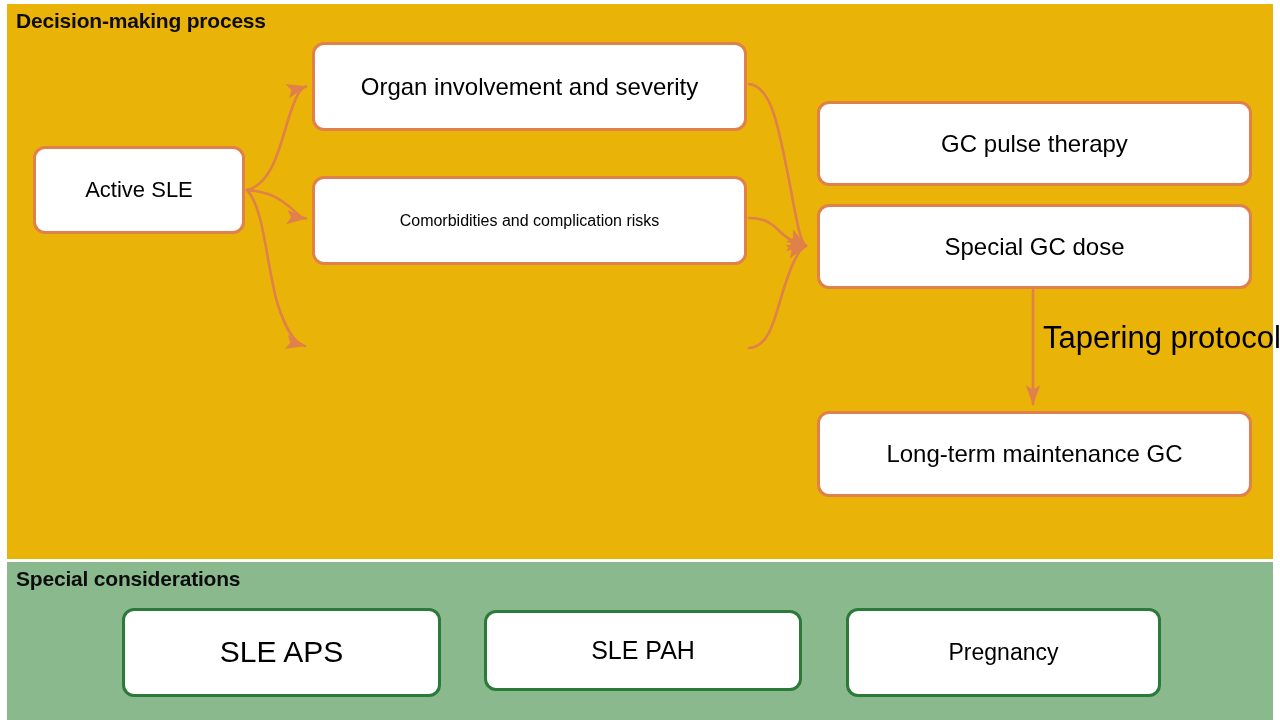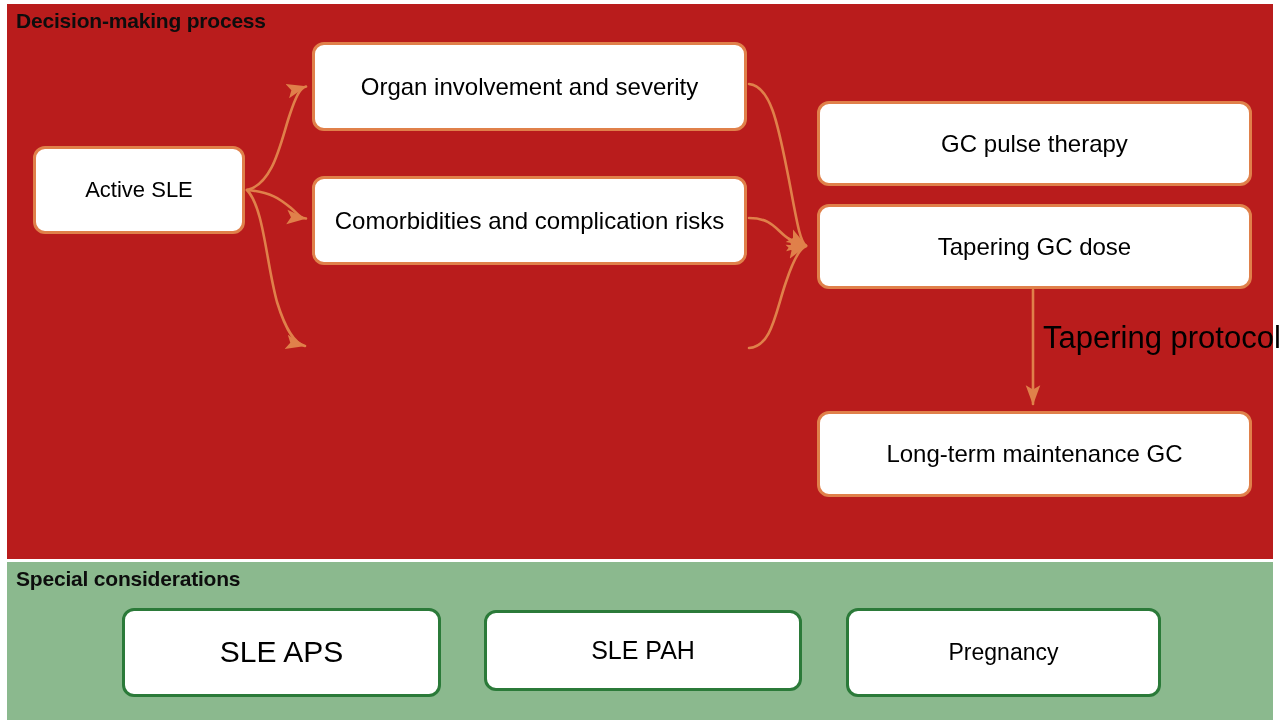--- a/index.html
+++ b/index.html
@@ -23,21 +23,21 @@
   
   .section {
     position: absolute;
     box-sizing: border-box;
   }
   #section-decision {
     left: 7px;
     top: 4px;
     width: 1266px;
     height: 555px;
-    background: #b91c1c;
+    background: #eab308;
   }
   #section-special {
     left: 7px;
     top: 562px;
     width: 1266px;
     height: 158px;
     background: #8bb98e;
   }
   .section-title {
     position: absolute;
@@ -71,21 +71,21 @@
     border: 3px solid #2b7a39;
   }
   .node .label {
     display: block;
     white-space: pre-line;
   }
 
   
   #node-active-sle      { left: 33px;  top: 146px; width: 212px; height: 88px;  font-size: 22px; }
   #node-organ           { left: 312px; top: 42px;  width: 435px; height: 89px;  font-size: 24px; }
-  #node-comorbidities   { left: 312px; top: 176px; width: 435px; height: 89px;  font-size: 24px; }
+  #node-comorbidities   { left: 312px; top: 176px; width: 435px; height: 89px;  font-size: 16px; }
   #node-concomitant     { left: 312px; top: 306px; width: 435px; height: 91px;  font-size: 24px; }
   #node-gc-pulse        { left: 817px; top: 101px; width: 435px; height: 85px;  font-size: 24px; }
   #node-initial-gc      { left: 817px; top: 204px; width: 435px; height: 85px;  font-size: 24px; }
   #node-maintenance     { left: 817px; top: 411px; width: 435px; height: 86px;  font-size: 24px; }
 
   
   #node-sle-aps         { left: 122px; top: 608px; width: 319px; height: 89px;  font-size: 30px; }
   #node-sle-pah         { left: 484px; top: 610px; width: 318px; height: 81px;  font-size: 25px; }
   #node-pregnancy       { left: 846px; top: 608px; width: 315px; height: 89px;  font-size: 23px; }
 
@@ -163,21 +163,21 @@
   <div class="node orange" id="node-comorbidities">
     <span class="label">Comorbidities and complication risks</span>
   </div>
 
 
   <div class="node orange" id="node-gc-pulse">
     <span class="label">GC pulse therapy</span>
   </div>
 
   <div class="node orange" id="node-initial-gc">
-    <span class="label">Tapering GC dose</span>
+    <span class="label">Special GC dose</span>
   </div>
 
   <div class="node orange" id="node-maintenance">
     <span class="label">Long-term maintenance GC</span>
   </div>
 
   <div class="node green" id="node-sle-aps">
     <span class="label">SLE APS</span>
   </div>
 

